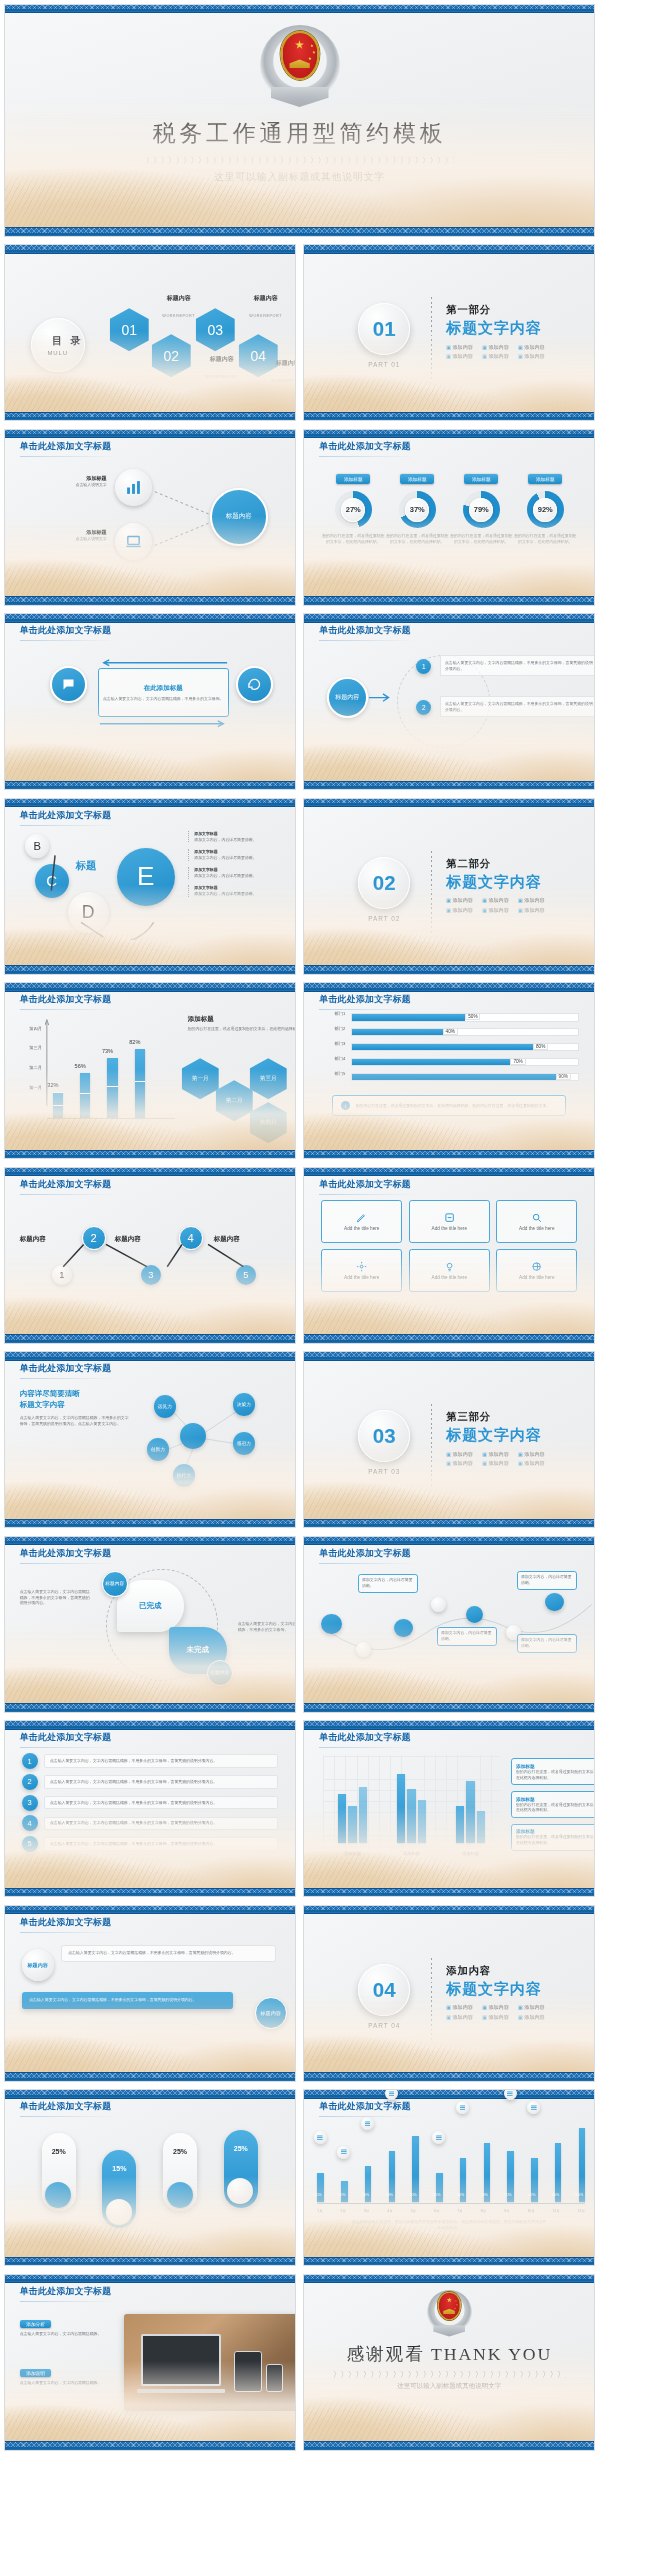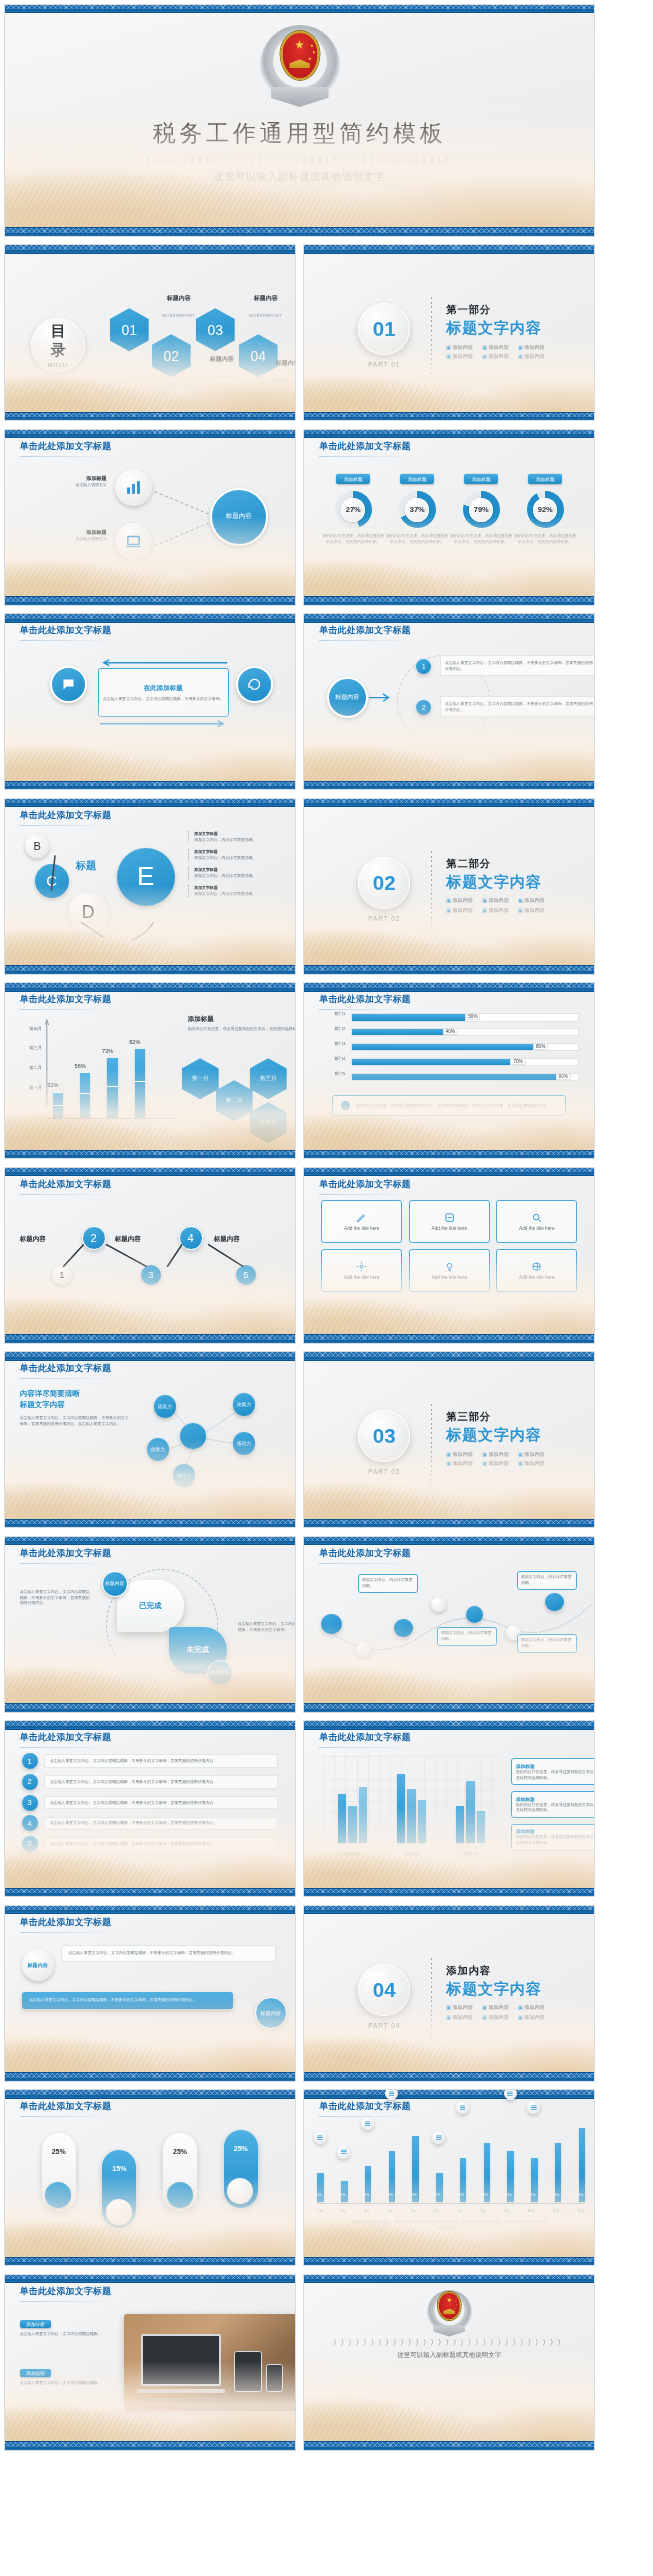--- a/index.html
+++ b/index.html
@@ -111,21 +111,21 @@
   }
   .cover h2{ text-align:center; margin-top:6.5px; font-size:9.8px; color:#4a4f54; font-weight:normal; letter-spacing:0.9px;}
 
   
   .mulu{
     position:absolute; left:26px; top:73px; width:54px;height:54px;border-radius:50%;
     background:radial-gradient(circle at 35% 28%, #ffffff, #e3e6e8);
     box-shadow:0 2.8px 6.5px rgba(0,0,0,.18), inset 0 0 0 0.9px #fff;
     display:flex;flex-direction:column;align-items:center;justify-content:center;
   }
-  .mulu b{ font-size:15px; letter-spacing:2.8px; color:#2e3338;margin-left:20px; }
+  .mulu b{ font-size:10px; letter-spacing:2.8px; color:#2e3338;margin-left:20px; }
   .mulu span{ font-size:6px; color:#5b6167; letter-spacing:0.9px; margin-top:1.9px;}
   .hex{
     position:absolute; width:39px; height:43px;
     background:linear-gradient(160deg,#45aadd,#1e8fcb);
     clip-path:polygon(50% 0,100% 25%,100% 75%,50% 100%,0 75%,0 25%);
     display:flex;align-items:center;justify-content:center;
     color:#fff;font-size:14px;
     filter:drop-shadow(0 1.9px 2.8px rgba(0,0,0,.22));
   }
   .hexlbl{ position:absolute; text-align:center; }
@@ -1112,20 +1112,21 @@
           <div class="wreath"></div>
           <div class="shield" style="width:22.4px;height:28px;border-width:1.9px;top:2.8px">
             <div class="star" style="width:5.6px;height:5.6px;top:3.7px"></div>
             <div class="ministar" style="left:16px;top:6.5px;width:1.9px;height:1.9px"></div>
             <div class="ministar" style="left:17px;top:10.3px;width:1.9px;height:1.9px"></div>
             <div class="ministar" style="left:15px;top:14px;width:1.9px;height:1.9px"></div>
             <div class="gate" style="width:12px;height:6.5px;bottom:5.6px"></div>
           </div>
           <div class="ribbon" style="width:32px;height:11.2px"></div>
         </div>
+        <h1 style="margin-top:7.5px">感谢观看 THANK YOU</h1>
         <div class="chev" style="width:233px;margin-top:4.7px">〉〉〉〉〉〉〉〉〉〉〉〉〉〉〉〉〉〉〉〉〉〉〉〉〉〉〉〉〉〉〉〉〉〉〉〉〉〉〉〉〉〉〉〉〉〉〉〉</div>
         <div style="font-size:6.5px;color:#4a4f54;margin-top:3.7px">这里可以输入副标题或其他说明文字</div>
       </div>
       <div class="mount tall"></div>
         <div class="band"></div>
     </div>
   </div>
 
 </div>
 

